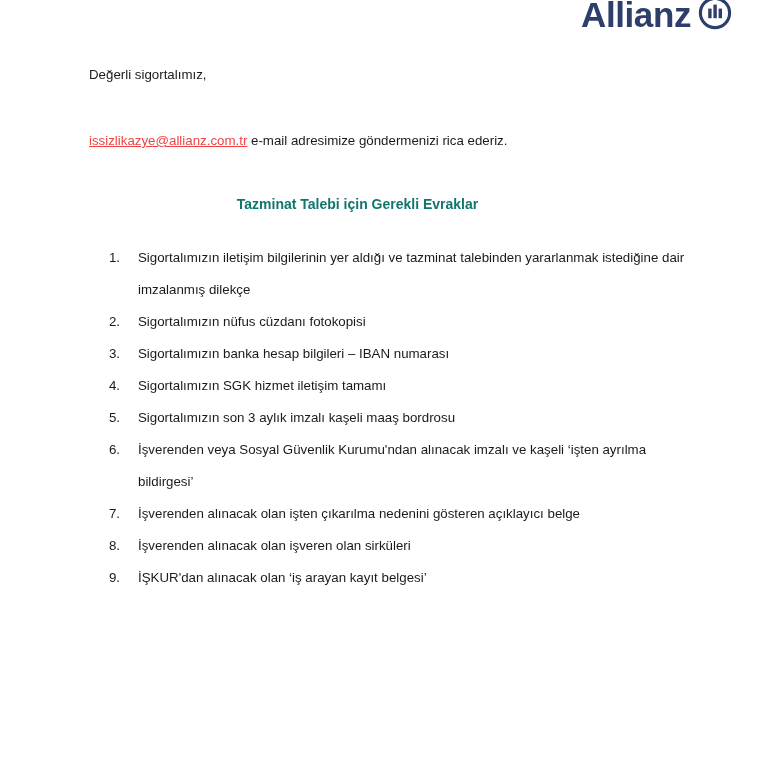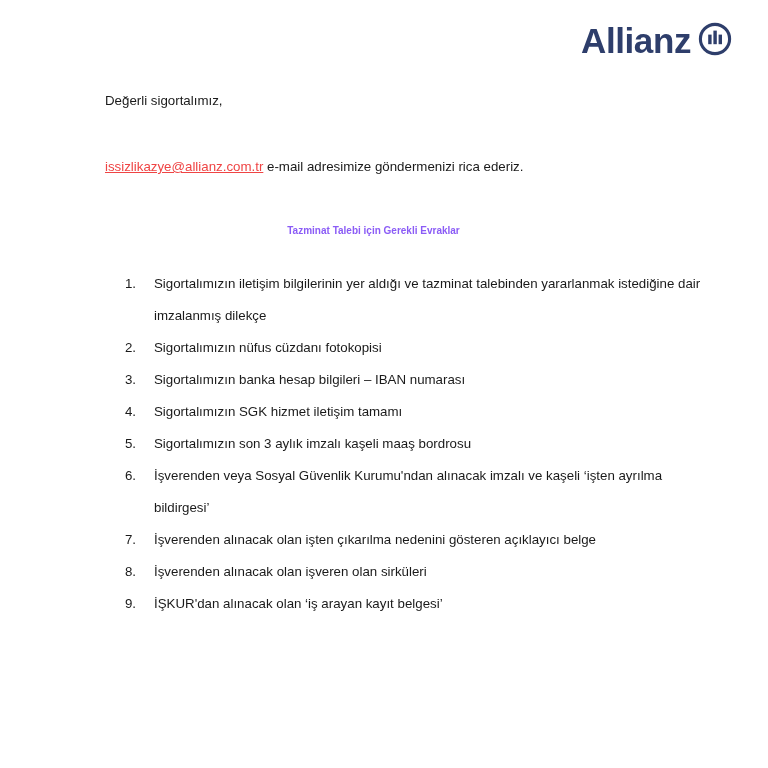--- a/index.html
+++ b/index.html
@@ -14,21 +14,20 @@
     color: #1a1a1a;
     overflow: hidden;
     position: relative;
   }
 
   .page {
     position: relative;
     width: 768px;
     height: 585px;
     box-sizing: border-box;
-    margin-top: 26px;
   }
 
   
   .logo-block {
     position: absolute;
     top: -4px;
     right: 36px;
     display: flex;
     align-items: center;
     gap: 7px;
@@ -42,21 +41,21 @@
     color: #2e3e6b;
     line-height: 1;
   }
   .logo-mark {
     display: block;
   }
 
   
   .content {
     position: absolute;
-    left: 105px;
+    left: 89px;
     top: 66px;
     width: 600px;
   }
   p.para {
     margin: 0;
     font-size: 13.3px;
     line-height: 17px;
     color: #1a1a1a;
     white-space: nowrap;
   }
@@ -64,24 +63,24 @@
   .spacer-b { height: 20px; }
   .spacer-c { height: 47px; }
 
   a.maillink {
     color: #ef4444;
     text-decoration: underline;
   }
 
   h1.doc-heading {
     margin: 0;
-    font-size: 10px;
+    font-size: 14px;
     font-weight: bold;
     text-align: center;
-    color: #8b5cf6;
+    color: #0f766e;
     line-height: 17px;
     width: 537px;
   }
 
   
   ol.req-list {
     margin: 0;
     padding: 0;
     list-style: none;
     width: 600px;

